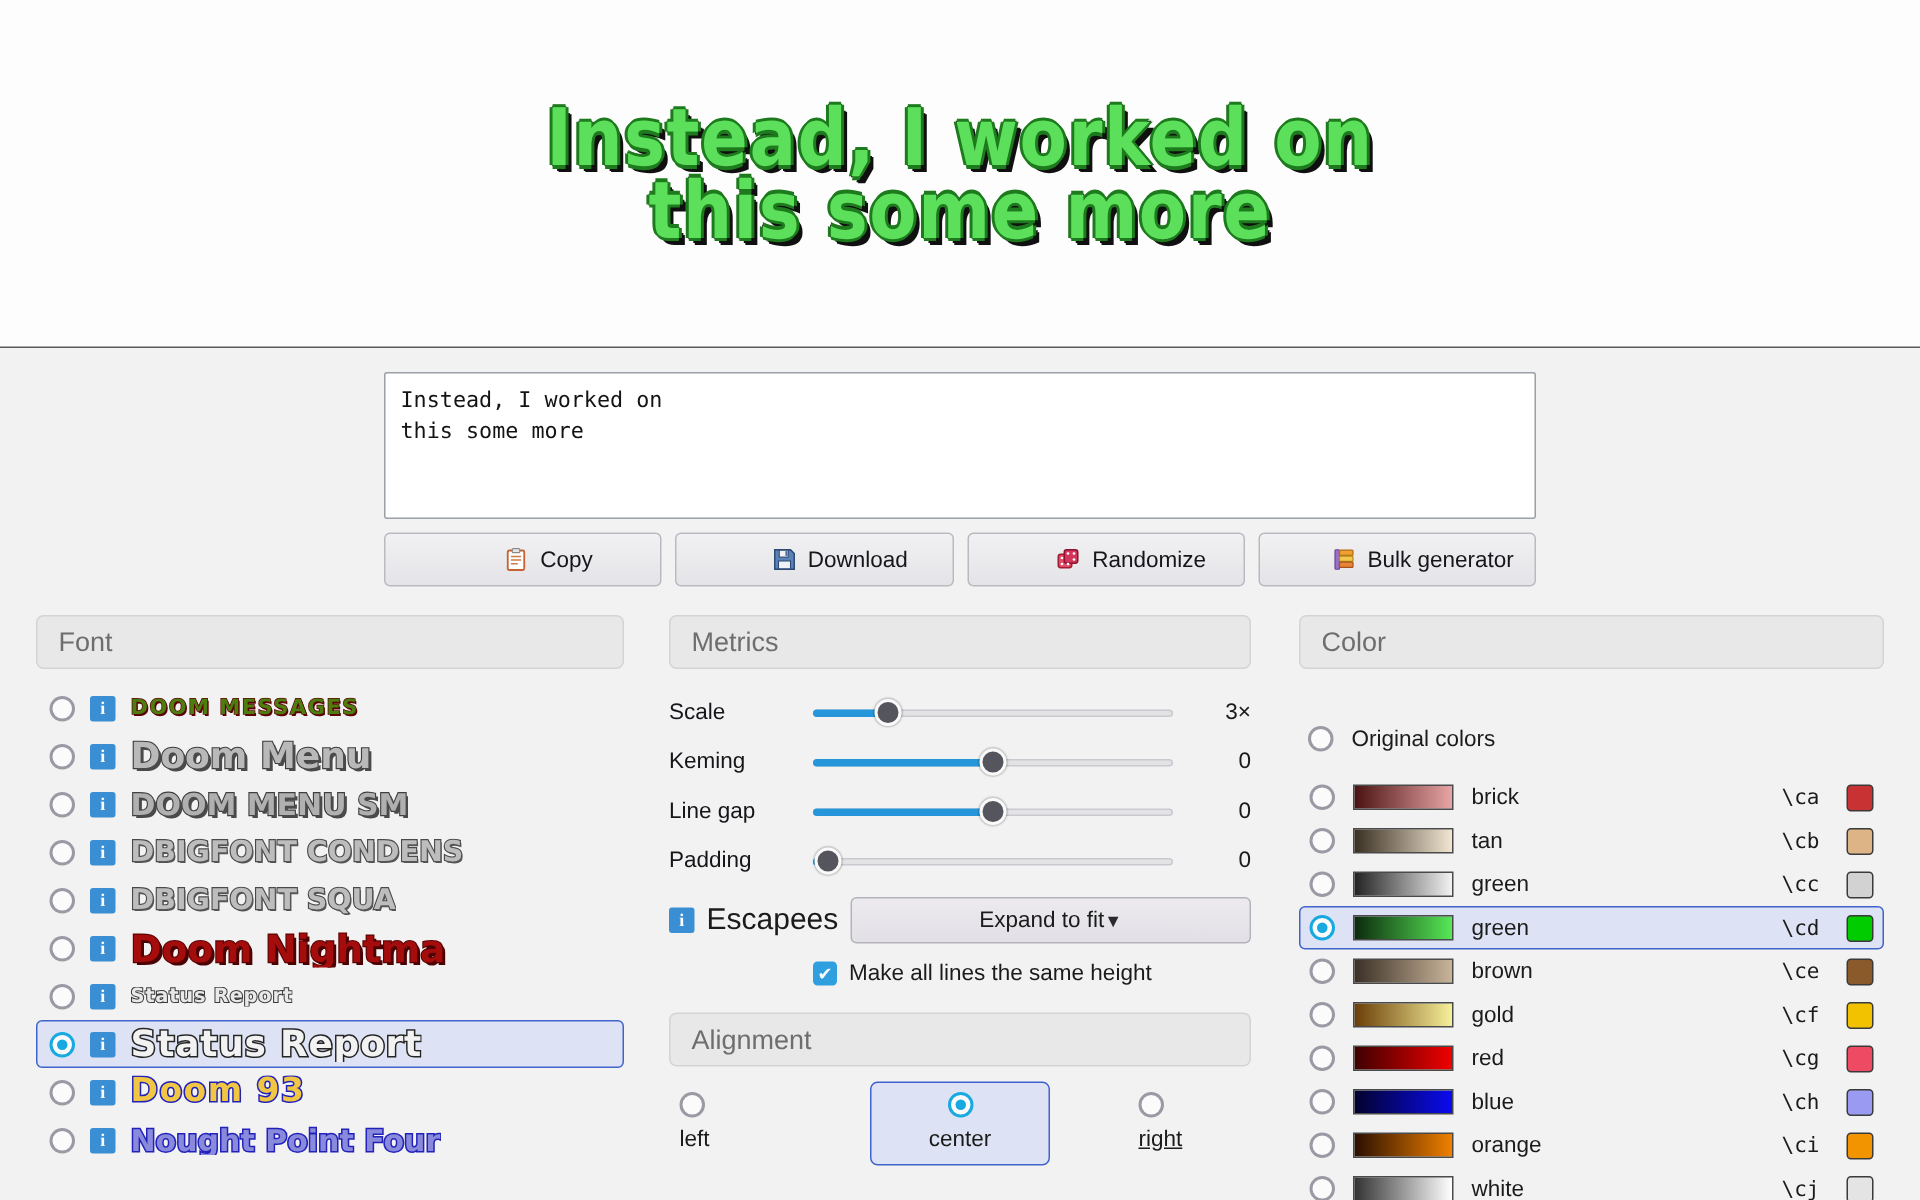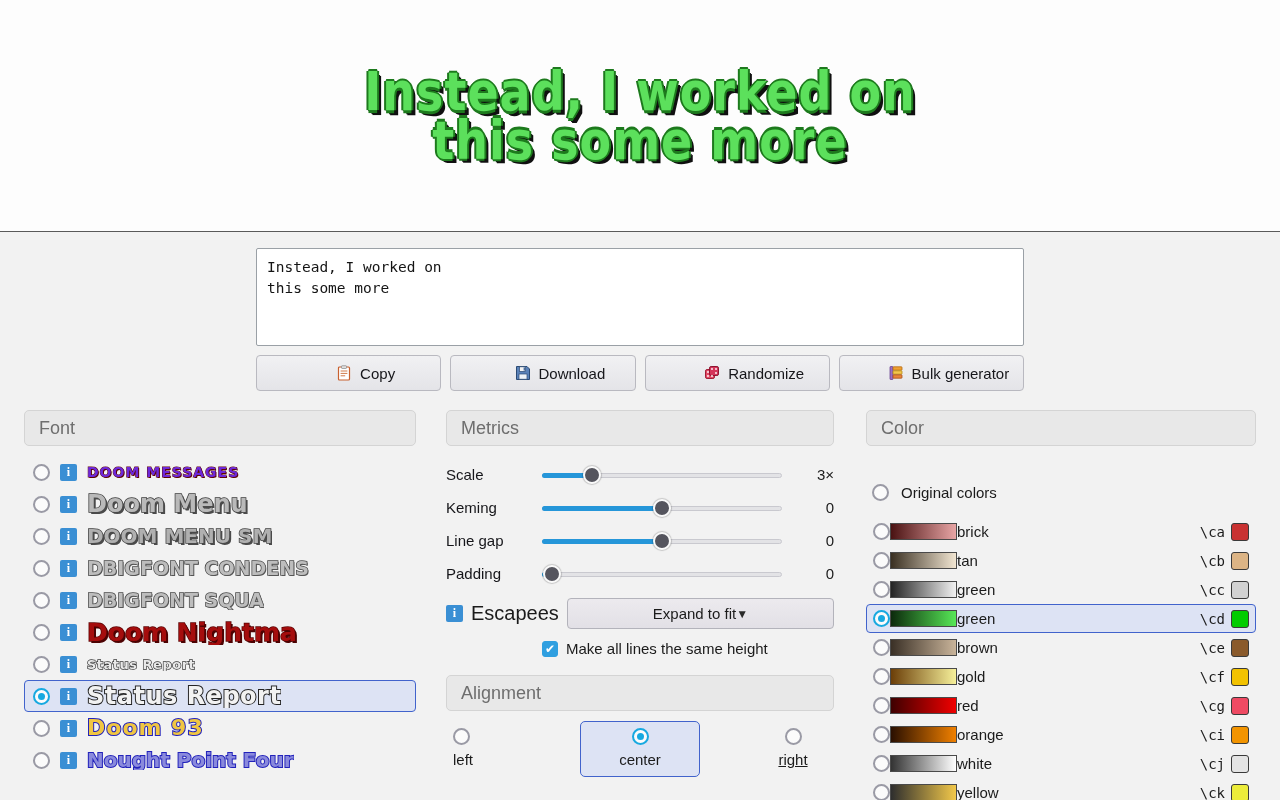--- a/index.html
+++ b/index.html
@@ -132,21 +132,21 @@
     border-color: #4163cc;
   }
   .font-sample {
     font-family: "DejaVu Sans", sans-serif;
     font-weight: bold;
     white-space: nowrap;
     image-rendering: pixelated;
     line-height: 1;
     overflow: hidden;
   }
-  .s-doom-msg   { font-size: 14px; color:#6d28d9; letter-spacing:1px;
+  .s-doom-msg   { font-size: 14px; color:#4d7c0f; letter-spacing:1px;
                   text-shadow:1px 1px 0 #5c0404; -webkit-text-stroke:1px #5e0606; paint-order:stroke fill; }
   .s-doom-menu  { font-size: 24px; color:#b9b9b9; letter-spacing:0px;
                   text-shadow:2px 2px 0 #4a4a4a; -webkit-text-stroke:1.5px #3c3c3c; paint-order:stroke fill; }
   .s-doom-small { font-size: 20px; color:#b0b0b0;
                   text-shadow:2px 2px 0 #4a4a4a; -webkit-text-stroke:1.5px #3f3f3f; paint-order:stroke fill; }
   .s-dbig       { font-size: 19px; color:#bdbdbd; letter-spacing:0px;
                   text-shadow:1px 1px 0 #555; -webkit-text-stroke:1.5px #4a4a4a; paint-order:stroke fill; }
   .s-nightmare  { font-size: 25px; color:#a50d0d;
                   text-shadow:2px 2px 0 #4c0202; -webkit-text-stroke:1.5px #5a0303; paint-order:stroke fill; }
   .s-status-sm  { font-size: 13px; color:#e9e9e9; letter-spacing:0.5px;
@@ -239,27 +239,27 @@
     width: 120px;
     display: flex; flex-direction: column; align-items: center; gap: 6px;
     padding: 6px 0 8px;
     border: 1px solid transparent;
     border-radius: 5px;
     font-size: 15px;
     cursor: pointer;
   }
   .align-opt.selected { background:#dde3f4; border-color:#4163cc; }
   .align-opt.left-opt  { align-items: flex-start; width: 70px; }
-  .align-opt.right-opt { align-items: center; width: 70px; text-decoration: underline; }
+  .align-opt.right-opt { align-items: flex-start; width: 70px; text-decoration: underline; }
 
   
   #color-list { margin-top: 10px; }
   .color-row {
     height: 29px;
-    display: flex; align-items: center; 
+    display: flex; align-items: center; gap: 12px;
     padding: 0 6px;
     border: 1px solid transparent;
     border-radius: 4px;
     cursor: pointer;
   }
   .color-row.selected { background:#dde3f4; border-color:#4163cc;align-items:center; }
   .ramp {
     width: 67px; height: 17px; flex: none;
     border: 1px solid #4a4a4a;
   }
@@ -529,20 +529,27 @@
       </div>
       <div class="color-row">
         <span class="radio"></span>
         <span class="ramp" style="background:linear-gradient(90deg,#3e0000,#f00000)"></span>
         <span class="color-name">red</span>
         <span class="color-code">\cg</span>
         <span class="chip" style="background:#ef4a63"></span>
       </div>
       <div class="color-row">
         <span class="radio"></span>
+        <span class="ramp" style="background:linear-gradient(90deg,#02022c,#0b0bf0)"></span>
+        <span class="color-name">blue</span>
+        <span class="color-code">\ch</span>
+        <span class="chip" style="background:#9a9af2"></span>
+      </div>
+      <div class="color-row">
+        <span class="radio"></span>
         <span class="ramp" style="background:linear-gradient(90deg,#2a0f00,#f08000)"></span>
         <span class="color-name">orange</span>
         <span class="color-code">\ci</span>
         <span class="chip" style="background:#f29400"></span>
       </div>
       <div class="color-row">
         <span class="radio"></span>
         <span class="ramp" style="background:linear-gradient(90deg,#333333,#ffffff)"></span>
         <span class="color-name">white</span>
         <span class="color-code">\cj</span>

